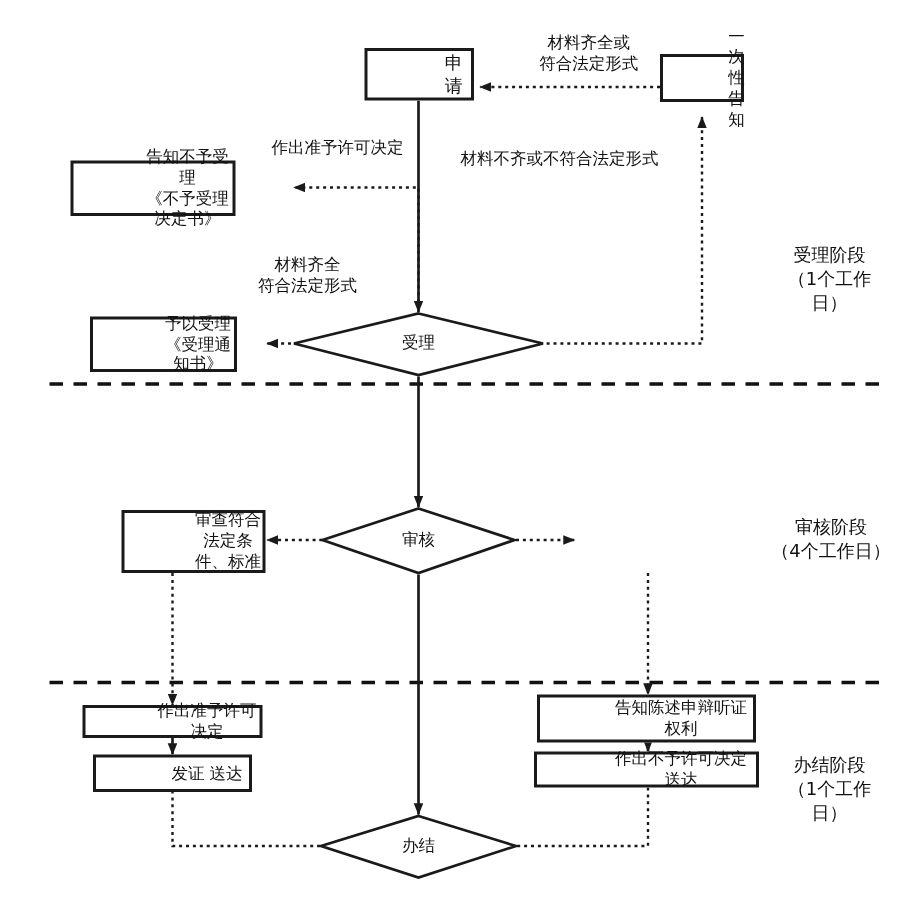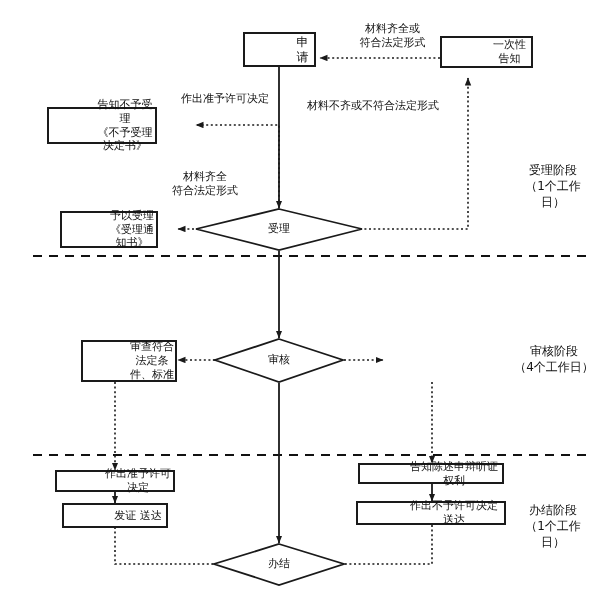--- a/index.html
+++ b/index.html
@@ -126,21 +126,21 @@
   <div class="diamond-text fs11" style="left:239px; top:221px; width:80px;">受理</div>
 
   <div class="diamond-text fs11" style="left:239px; top:352px; width:80px;">审核</div>
 
   <div class="diamond-text fs11" style="left:239px; top:556px; width:80px;">办结</div>
 
   <div class="node-box fs12" style="left:243px; top:32px; width:73px; height:35px;">
     <span class="txt">申请</span>
   </div>
 
-  <div class="node-box fs11" style="left:440px; top:36px; width:93px; height:32px;">
+  <div class="node-box fs11" style="left:440px; top:36px; width:56px; height:32px;">
     <span class="txt">一次性告知</span>
   </div>
 
   <div class="node-box fs11" style="left:47px; top:107px; width:110px; height:37px;">
     <span class="txt">告知不予受理
 《不予受理决定书》</span>
   </div>
 
   <div class="node-box fs11" style="left:60px; top:211px; width:98px; height:37px;">
     <span class="txt">予以受理
@@ -154,21 +154,21 @@
 
 
   <div class="node-box fs11" style="left:55px; top:470px; width:120px; height:22px;">
     <span class="txt">作出准予许可决定</span>
   </div>
 
   <div class="node-box fs11" style="left:62px; top:503px; width:106px; height:25px;">
     <span class="txt">发证  送达</span>
   </div>
 
-  <div class="node-box fs11" style="left:358px; top:463px; width:146px; height:21px;justify-content:flex-end;">
+  <div class="node-box fs11" style="left:358px; top:463px; width:146px; height:32px;justify-content:flex-end;">
     <span class="txt">告知陈述申辩听证权利</span>
   </div>
 
   <div class="node-box fs11" style="left:356px; top:501px; width:150px; height:24px;">
     <span class="txt">作出不予许可决定   送达</span>
   </div>
 
   <div class="edge-label fs11" style="left:330px; top:22px; width:125px;">材料齐全或
 符合法定形式</div>
 

